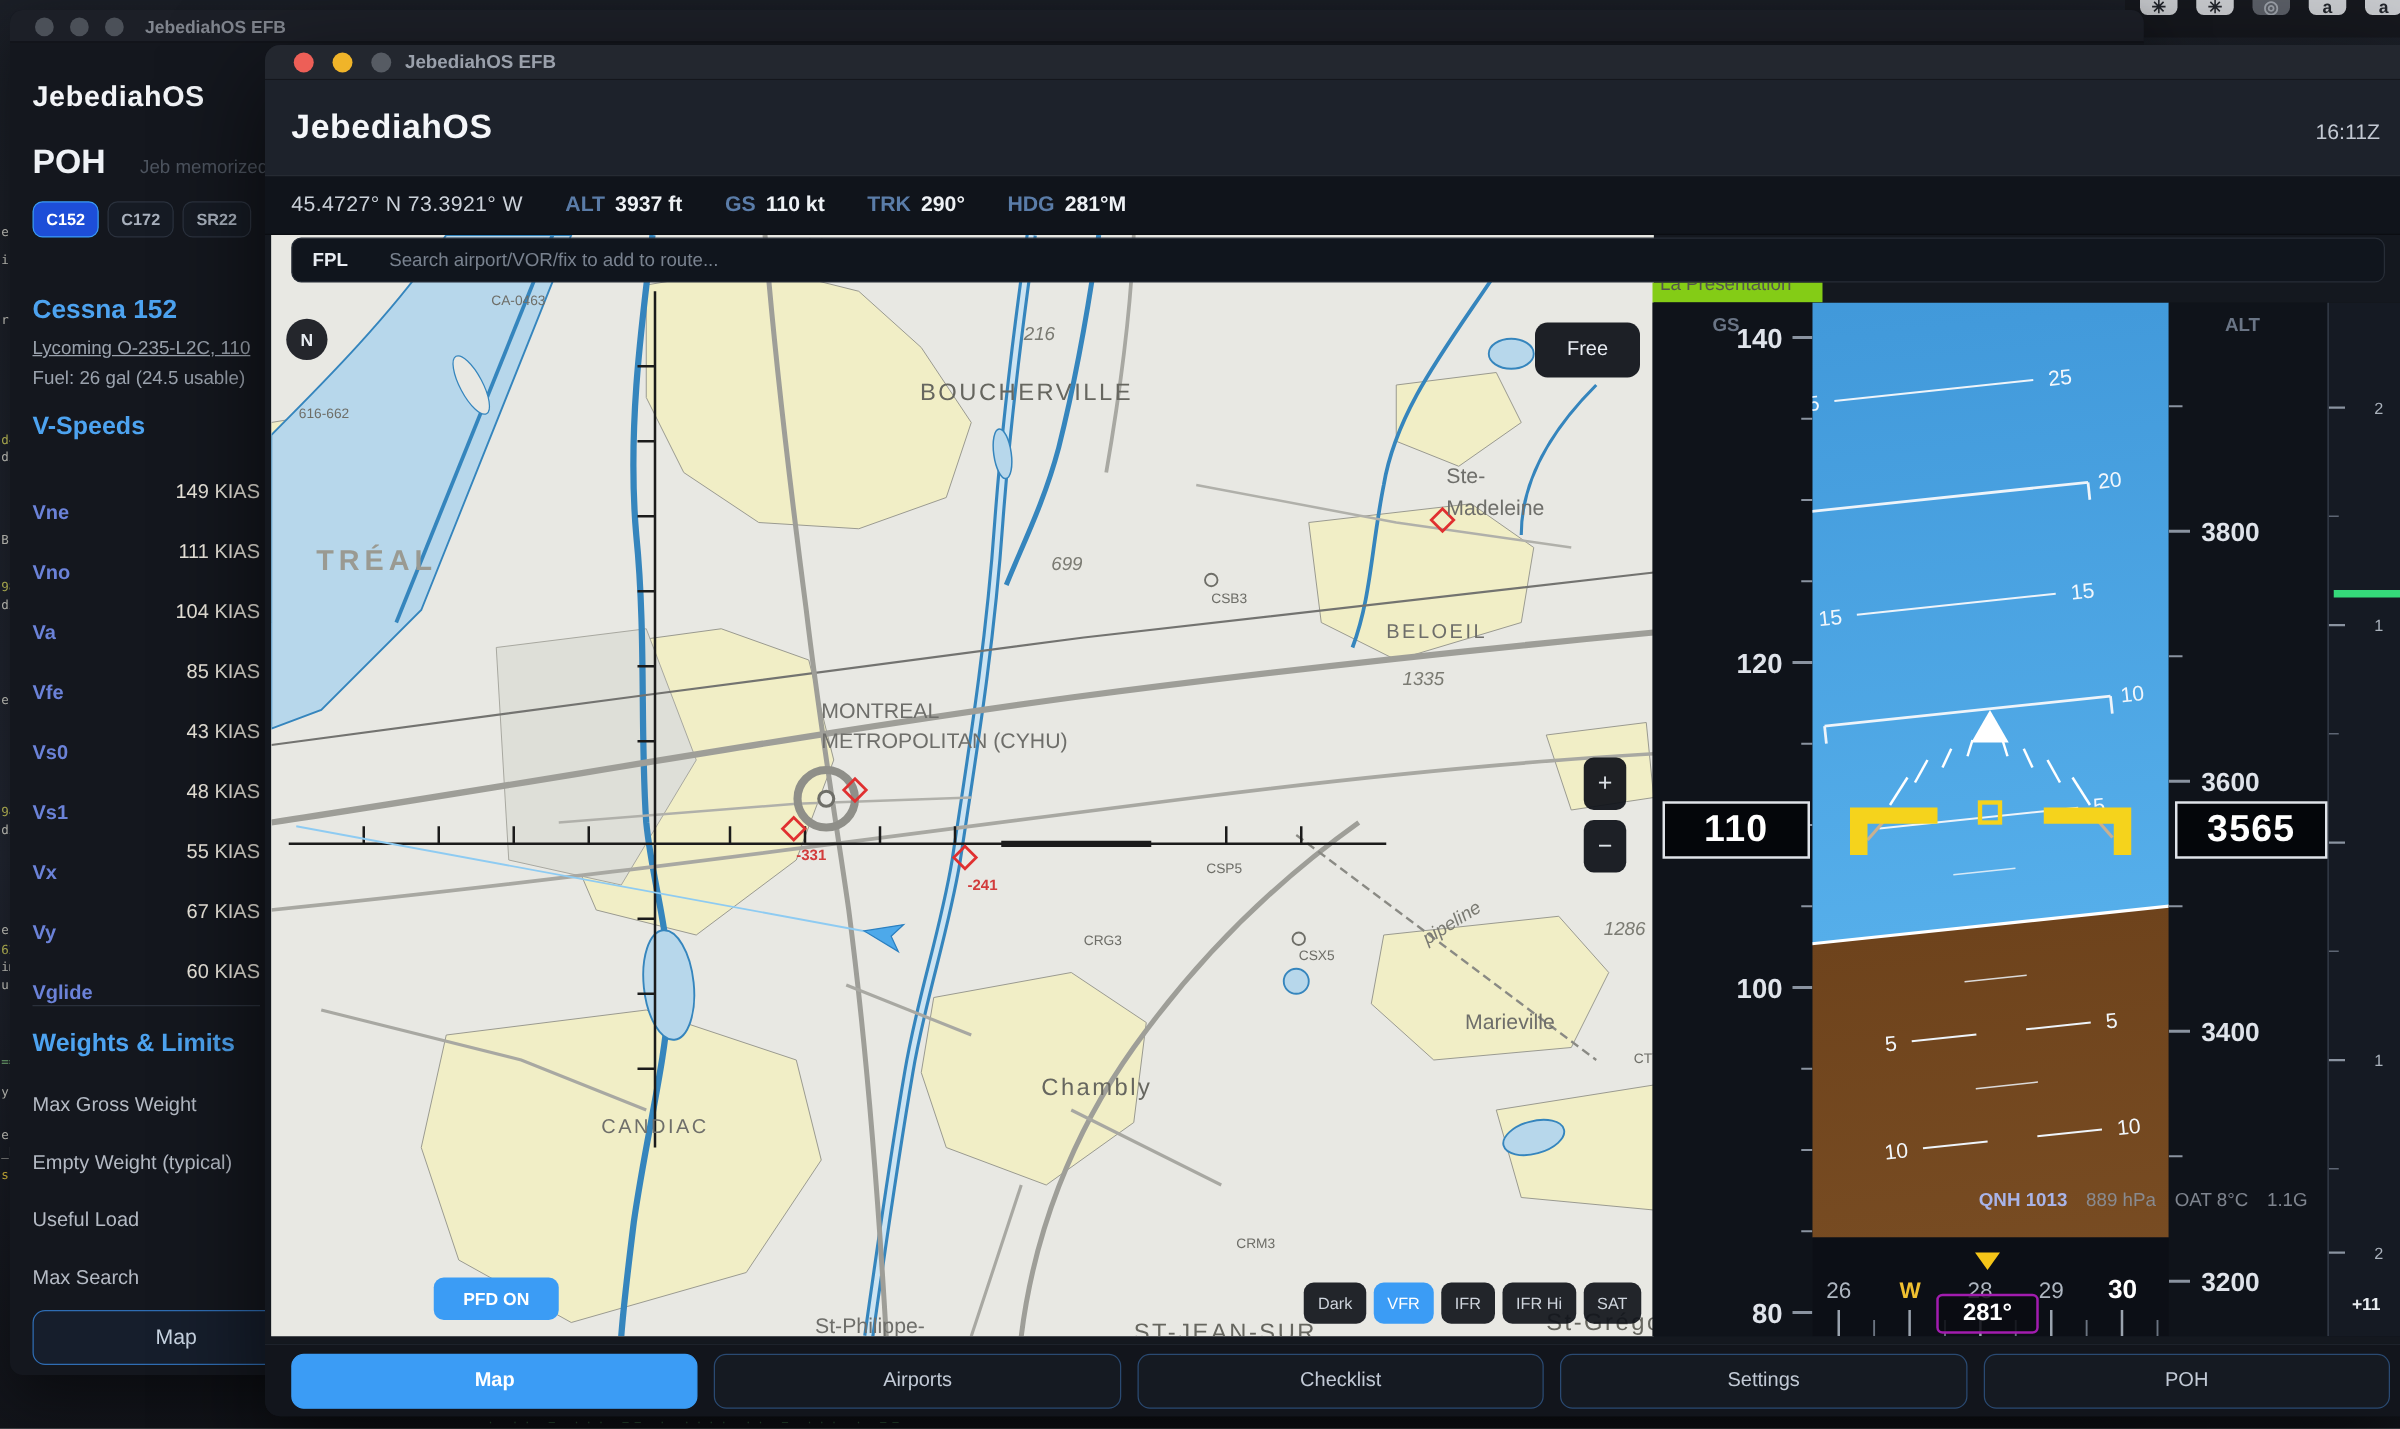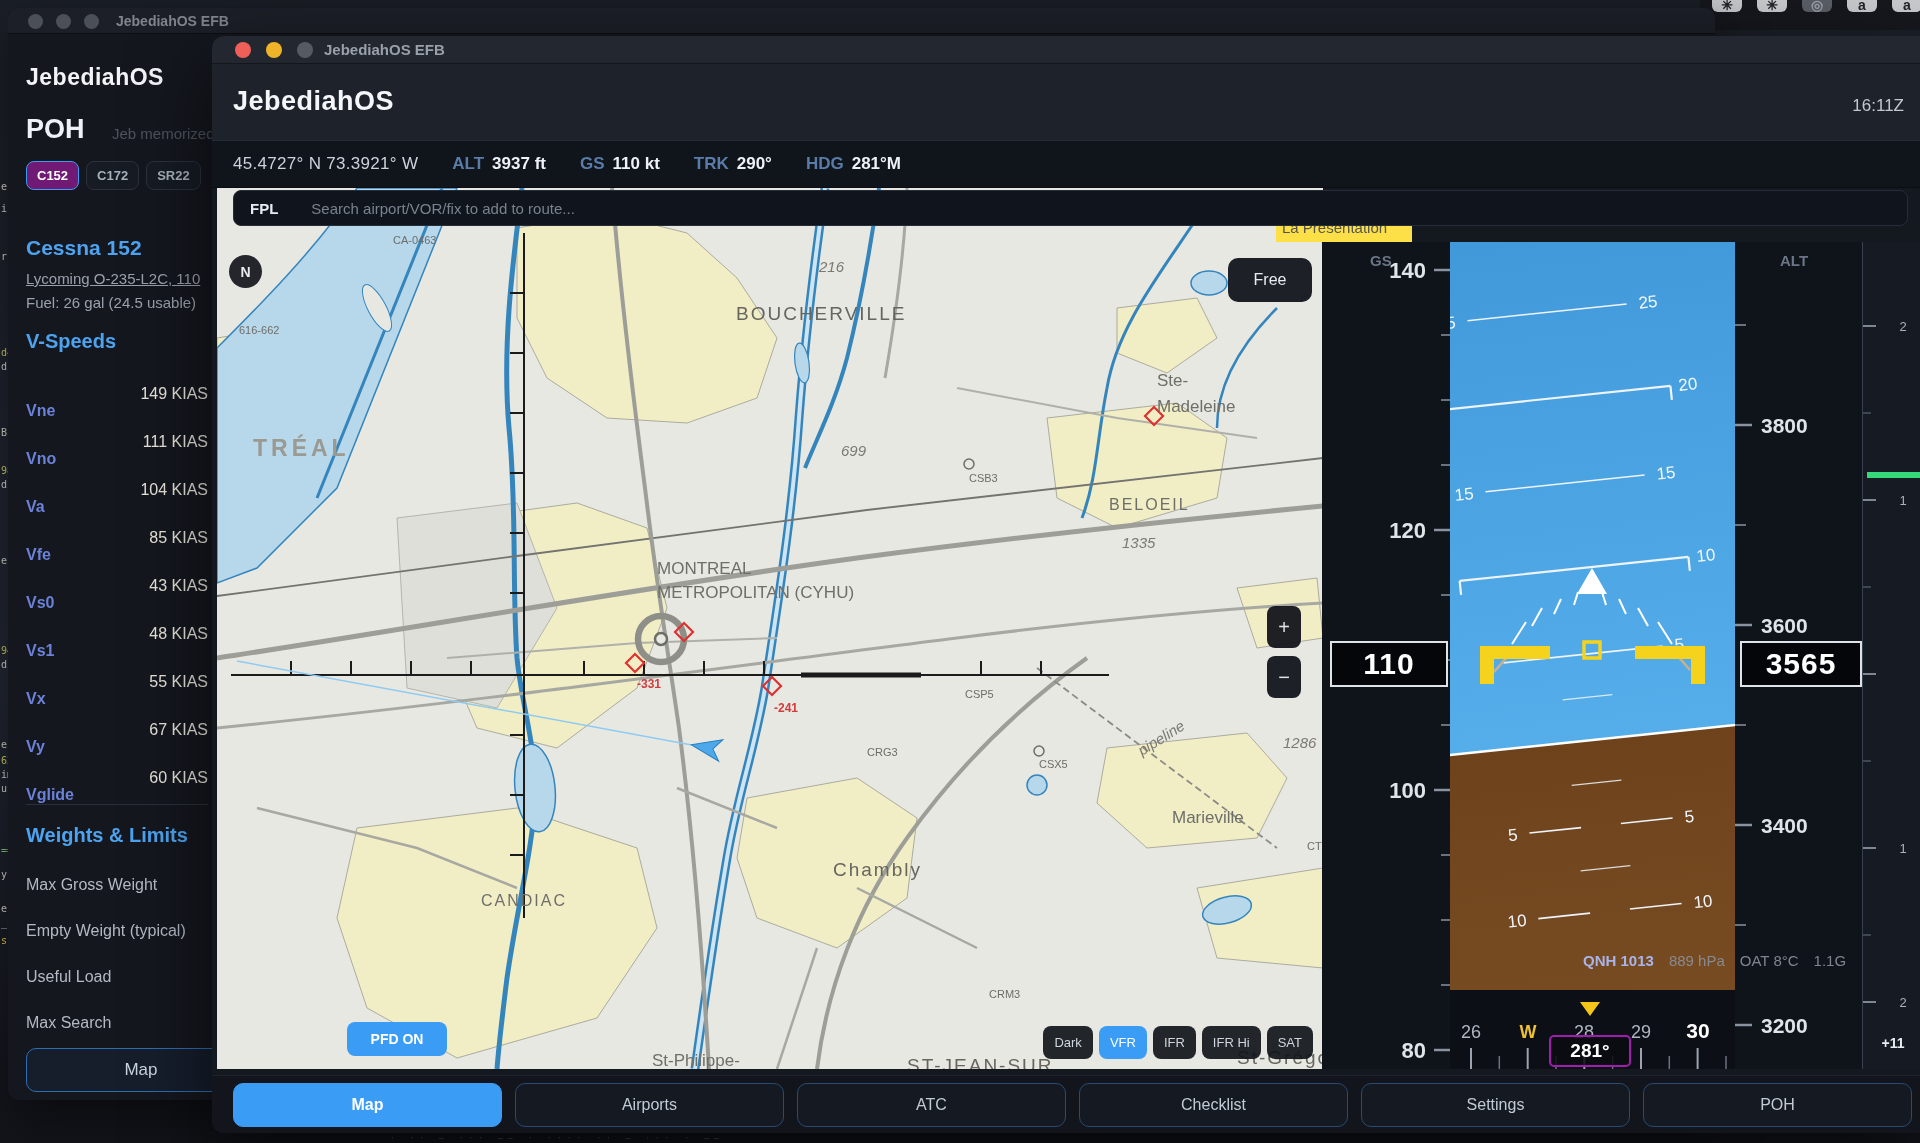--- a/index.html
+++ b/index.html
@@ -18,21 +18,21 @@
   #bg-titlebar { position:absolute; left:0; top:0; width:100%; height:26px; background:#1c1f27; border-radius:10px 10px 0 0; border-bottom:1px solid #0c0e12; }
   .light { position:absolute; top:6px; width:15px; height:15px; border-radius:50%; }
   #bg-titlebar .light { background:#4b5058; }
   #bg-title { position:absolute; left:108px; top:5px; font-size:14px; font-weight:bold; color:#80858e; }
   #sidebar { position:absolute; left:0; top:26px; width:204px; height:1060px; overflow:hidden; }
   #sb-app-title { position:absolute; left:18px; top:30px; font-size:23px; font-weight:bold; color:#f2f4f7; letter-spacing:.5px; }
   #sb-poh-title { position:absolute; left:18px; top:80px; font-size:27px; font-weight:bold; color:#eef1f5; }
   #sb-poh-sub { position:absolute; left:104px; top:91px; font-size:15px; color:#4d545f; white-space:nowrap; }
   #chip-row { position:absolute; left:18px; top:127px; display:flex; gap:7px; width:400px; }
   .chip { height:29px; min-width:50px; padding:0 10px; border-radius:8px; background:#161b24; border:1px solid #2b323e; color:#a8b0bc; font-size:13px; font-weight:bold; display:flex; align-items:center; justify-content:center; }
-  .chip.active { background:#701a75; border-color:#3b9cf5; color:#fff; }
+  .chip.active { background:#1d4ed8; border-color:#3b9cf5; color:#fff; }
   #sb-ac-name { position:absolute; left:18px; top:202px; font-size:21px; font-weight:bold; color:#4da3f0; }
   #sb-ac-engine { position:absolute; left:18px; top:236px; font-size:15px; color:#9aa2ad; white-space:nowrap;text-decoration:underline; }
   #sb-ac-fuel { position:absolute; left:18px; top:260px; font-size:15px; color:#9aa2ad; white-space:nowrap; }
   #sb-vs-title { position:absolute; left:18px; top:296px; font-size:20px; font-weight:bold; color:#4da3f0; }
   #vspeed-list { position:absolute; left:18px; top:336px; width:182px; }
   .vrow { height:48px; display:flex; justify-content:space-between; align-items:center; }
   .vrow .vl { color:#6b82d8; font-size:16px; font-weight:bold;margin-top:33px; }
   .vrow .vv { color:#e8e4da; font-size:16px; }
   #sb-divider { position:absolute; left:18px; top:770px; width:182px; height:1px; background:#2a303b; }
   #sb-w-title { position:absolute; left:18px; top:790px; font-size:20px; font-weight:bold; color:#4da3f0; }
@@ -57,21 +57,21 @@
   #content { position:absolute; left:0; top:152px; width:100%; height:887px; background:#14181f; }
 
   
   #fpl-bar { position:absolute; left:21px; top:154px; width:1675px; height:36px; background:#10151d; border:1px solid #272d37; border-radius:8px; display:flex; align-items:center; z-index:30; }
   #fpl-label { color:#e8ecf2; font-size:15px; font-weight:bold; margin-left:16px; }
   #fpl-search { color:#79828f; font-size:15px; margin-left:33px; }
 
   
   #map { position:absolute; left:5px; top:152px; width:1106px; height:881px; background:#e8e8e3; overflow:hidden; z-index:5; }
   #map svg { display:block; }
-  #map-strip { position:absolute; left:1064px; top:190px; width:136px; height:16px; background:#fde047; overflow:hidden; z-index:6; }
+  #map-strip { position:absolute; left:1110px; top:190px; width:136px; height:16px; background:#84cc16; overflow:hidden; z-index:6; }
   #map-strip span { position:absolute; left:6px; top:-7px; font-size:15px; color:#55554f; white-space:nowrap; }
   .ml-city { font-size:17px; fill:#6e6e6a; }
   .ml-big { font-size:19px; fill:#66665f; letter-spacing:2px; }
   .ml-CITY { font-size:16px; fill:#6e6e6a; letter-spacing:2px; }
   .ml-huge { font-size:23px; fill:#9a9a92; letter-spacing:4px; font-weight:bold; }
   .ml-elev { font-size:15px; fill:#7a7a72; font-style:italic; }
   .ml-fix { font-size:11px; fill:#6e6e68; }
   .ml-obst { font-size:12px; fill:#d23c3c; font-weight:bold; }
   #map-n-btn { position:absolute; left:12px; top:67px; width:33px; height:33px; border-radius:50%; background:rgba(18,21,28,.92); color:#e8ecf2; font-size:14px; font-weight:bold; display:flex; align-items:center; justify-content:center; z-index:10; }
   #map-free-btn { position:absolute; left:1011px; top:70px; width:84px; height:44px; border-radius:10px; background:rgba(16,19,26,.94); color:#e8ecf2; font-size:16px; display:flex; align-items:center; justify-content:center; z-index:10; }
@@ -556,18 +556,17 @@
           <text x="248" y="48" text-anchor="middle" class="hdg-num big">30</text>
           <path d="M130,12 L150,12 L140,26 Z" fill="#f5c518"></path>
         </svg>
       <div id="hdg-box">281°</div>
     </div>
   </div>
 
   <div id="navbar">
       <div class="nav-btn active">Map</div>
       <div class="nav-btn">Airports</div>
-      <div class="nav-btn">ATC</div>
       <div class="nav-btn">Checklist</div>
       <div class="nav-btn">Settings</div>
       <div class="nav-btn">POH</div>
     </div>
 </div>
 
 </body></html>

